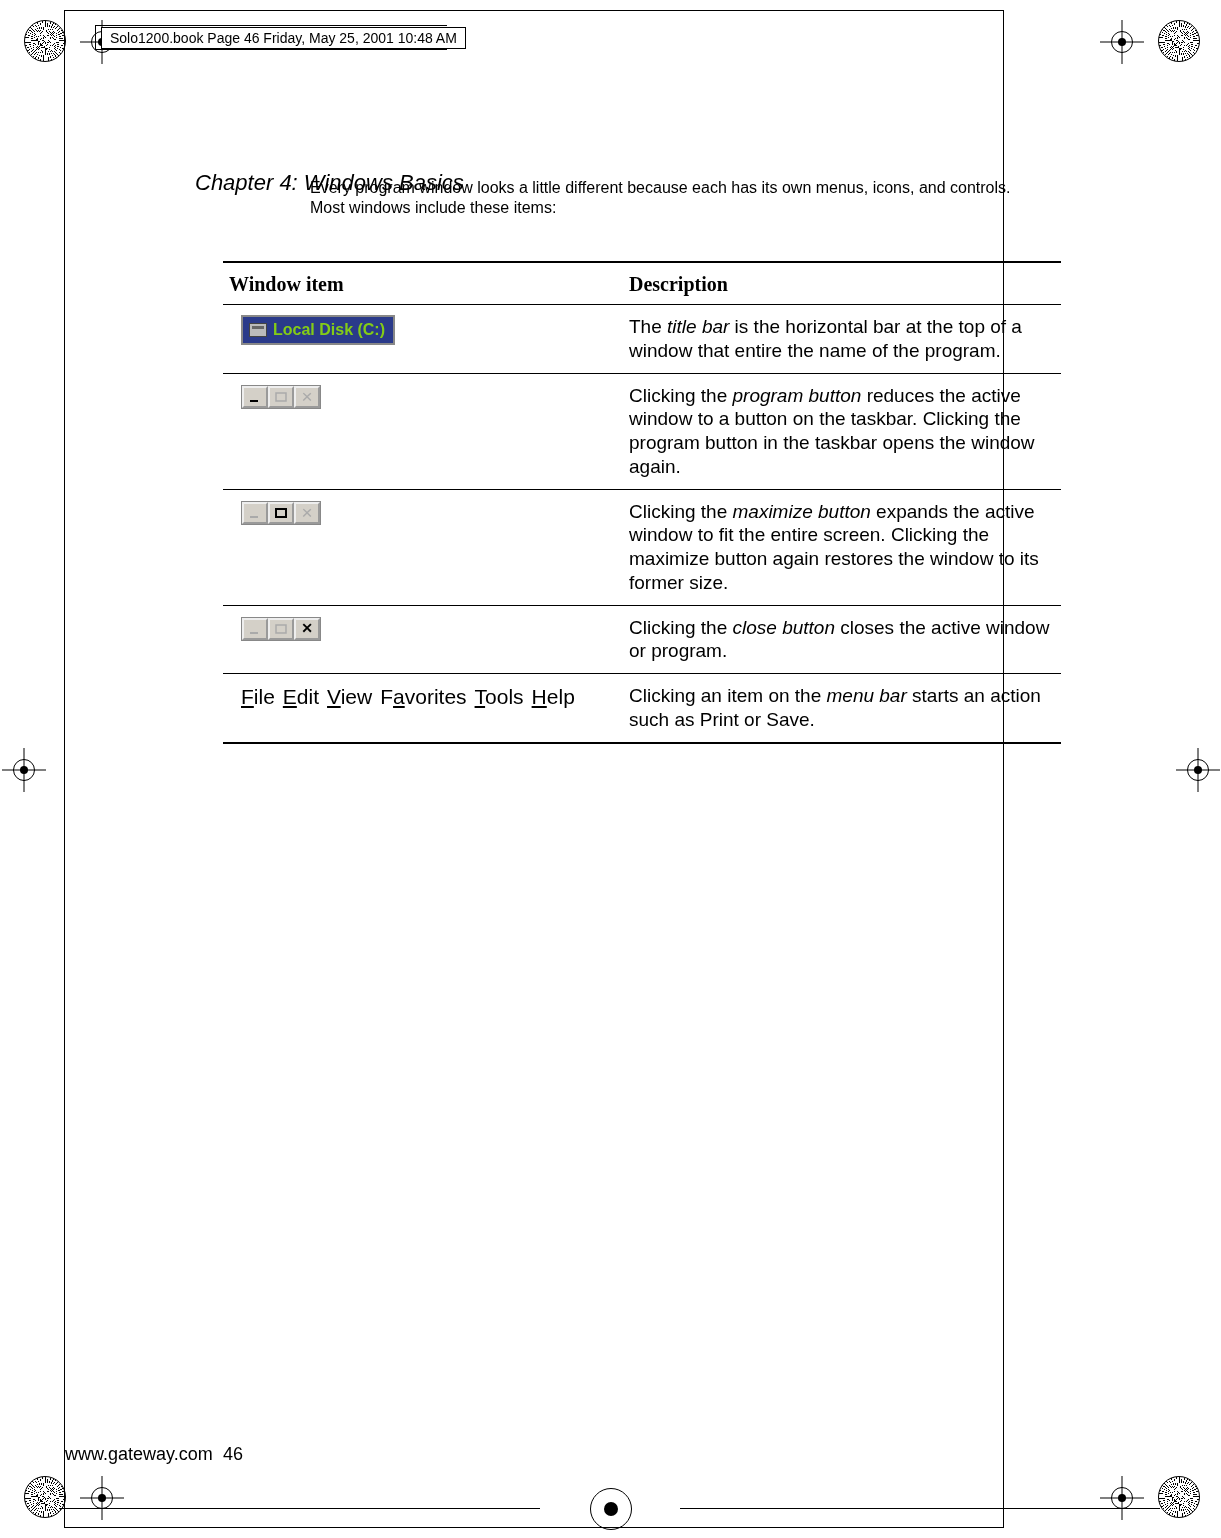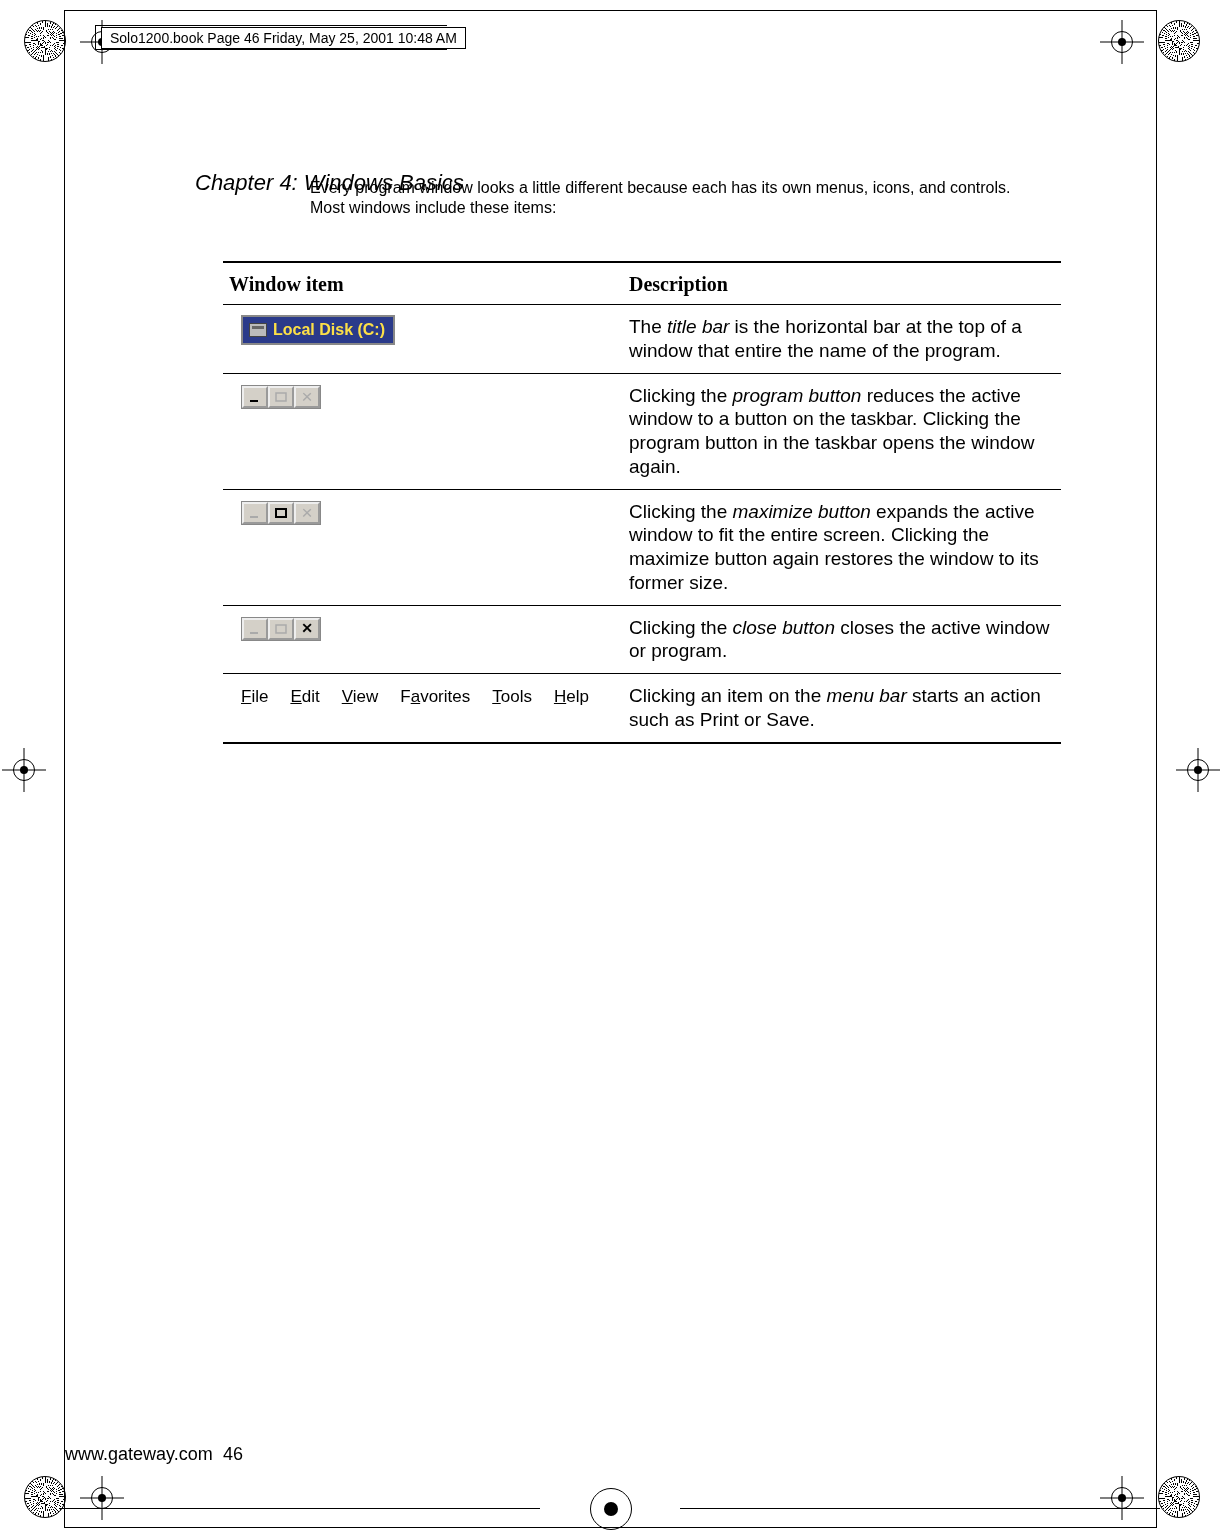--- a/index.html
+++ b/index.html
@@ -1,42 +1,42 @@
 <!DOCTYPE html>
 <html><head>
 <meta charset="utf-8">
 <style>
   * { box-sizing: border-box; margin: 0; padding: 0; }
   html, body { width: 1221px; height: 1538px; background: #fff; font-family: Arial, Helvetica, sans-serif; color: #000; }
   
-  .page-frame { position: absolute; left: 64px; top: 10px; width: 1093px; height: 1518px; border: 1px solid #000; }
+  .page-frame { position: absolute; left: 64px; top: 10px; width: 940px; height: 1518px; border: 1px solid #000; }
   .header-box { border: 1px solid #000; padding: 2px 8px; font-size: 14px; background: #fff; }
   
   .chapter-title { position: absolute; left: 130px; top: 115px; font-style: italic; font-size: 22px; margin-top: 44px; }
   
   .body-text { position: absolute; left: 245px; top: 167px; width: 730px; font-size: 16px; line-height: 1.25; }
   
   .table-wrap { position: absolute; left: 158px; top: 250px; width: 838px; }
   .tbl { width: 100%; border-collapse: collapse; }
   .tbl th { text-align: left; font-size: 20px; font-family: Liberation Serif, serif; padding: 10px 6px 8px 6px; border-top: 2px solid #000; border-bottom: 1px solid #000; }
   .tbl td { vertical-align: top; font-size: 19px; font-family: Arial, Helvetica, sans-serif; line-height: 1.25; padding: 10px 6px; border-bottom: 1px solid #000; }
   .tbl td.icon-cell { width: 400px; padding-left: 18px; }
   .tbl tr:last-child td { border-bottom: 2px solid #000; }
   
-  .title-bar-icon { display: inline-flex; align-items: center; background: #2a3a8a; color: #fde047; padding: 3px 8px 3px 6px; gap: 6px; border: 2px solid #888; }
+  .title-bar-icon { display: inline-flex; align-items: center; background: #2a3a8a; color: #84cc16; padding: 3px 8px 3px 6px; gap: 6px; border: 2px solid #888; }
   .title-bar-icon .disk { width: 18px; height: 14px; background: #bbb; border: 1px solid #444; display:inline-block; position:relative;}
   .title-bar-icon .disk::after{content:"";position:absolute;left:2px;top:2px;width:12px;height:3px;background:#666;}
   .title-bar-text { font-size: 16px; font-weight: bold; font-family: Arial, sans-serif; }
   
   .win-btn-group { display: inline-flex; border: 1px solid #888; }
   .win-btn { width: 26px; height: 22px; background: #d4d0c8; border: 2px outset #eee; display: flex; align-items: center; justify-content: center; font-family: Arial; }
   .win-btn.faded { color: #aaa; }
   .win-btn.bold { font-weight: bold; color: #000; }
   
-  .menu-bar { display: inline-flex; gap: 22px; font-size: 17px; font-family: "MS Sans Serif", Arial, sans-serif; }
+  .menu-bar { display: inline-flex; gap: 8px; font-size: 21px; font-family: "MS Sans Serif", Arial, sans-serif; }
   .menu-bar span { }
   .menu-bar .u { text-decoration: underline; }
   
   .page-number { position: absolute; left: 158px; bottom: 62px; font-size: 18px; font-weight: normal; font-family: Arial, sans-serif; }
   .footer-url { position: absolute; left: 0; width: 100%; bottom: 62px; text-align: left; font-size: 18px; font-family: Arial, sans-serif; }
   
   .cross-h { position: absolute; height: 1px; background: #000; }
   
   
   .reg-circle { width: 42px; height: 42px; border: 1px solid #000; border-radius: 50%; position: relative; background: repeating-conic-gradient(#000 0deg 2deg, #fff 2deg 8deg); }

